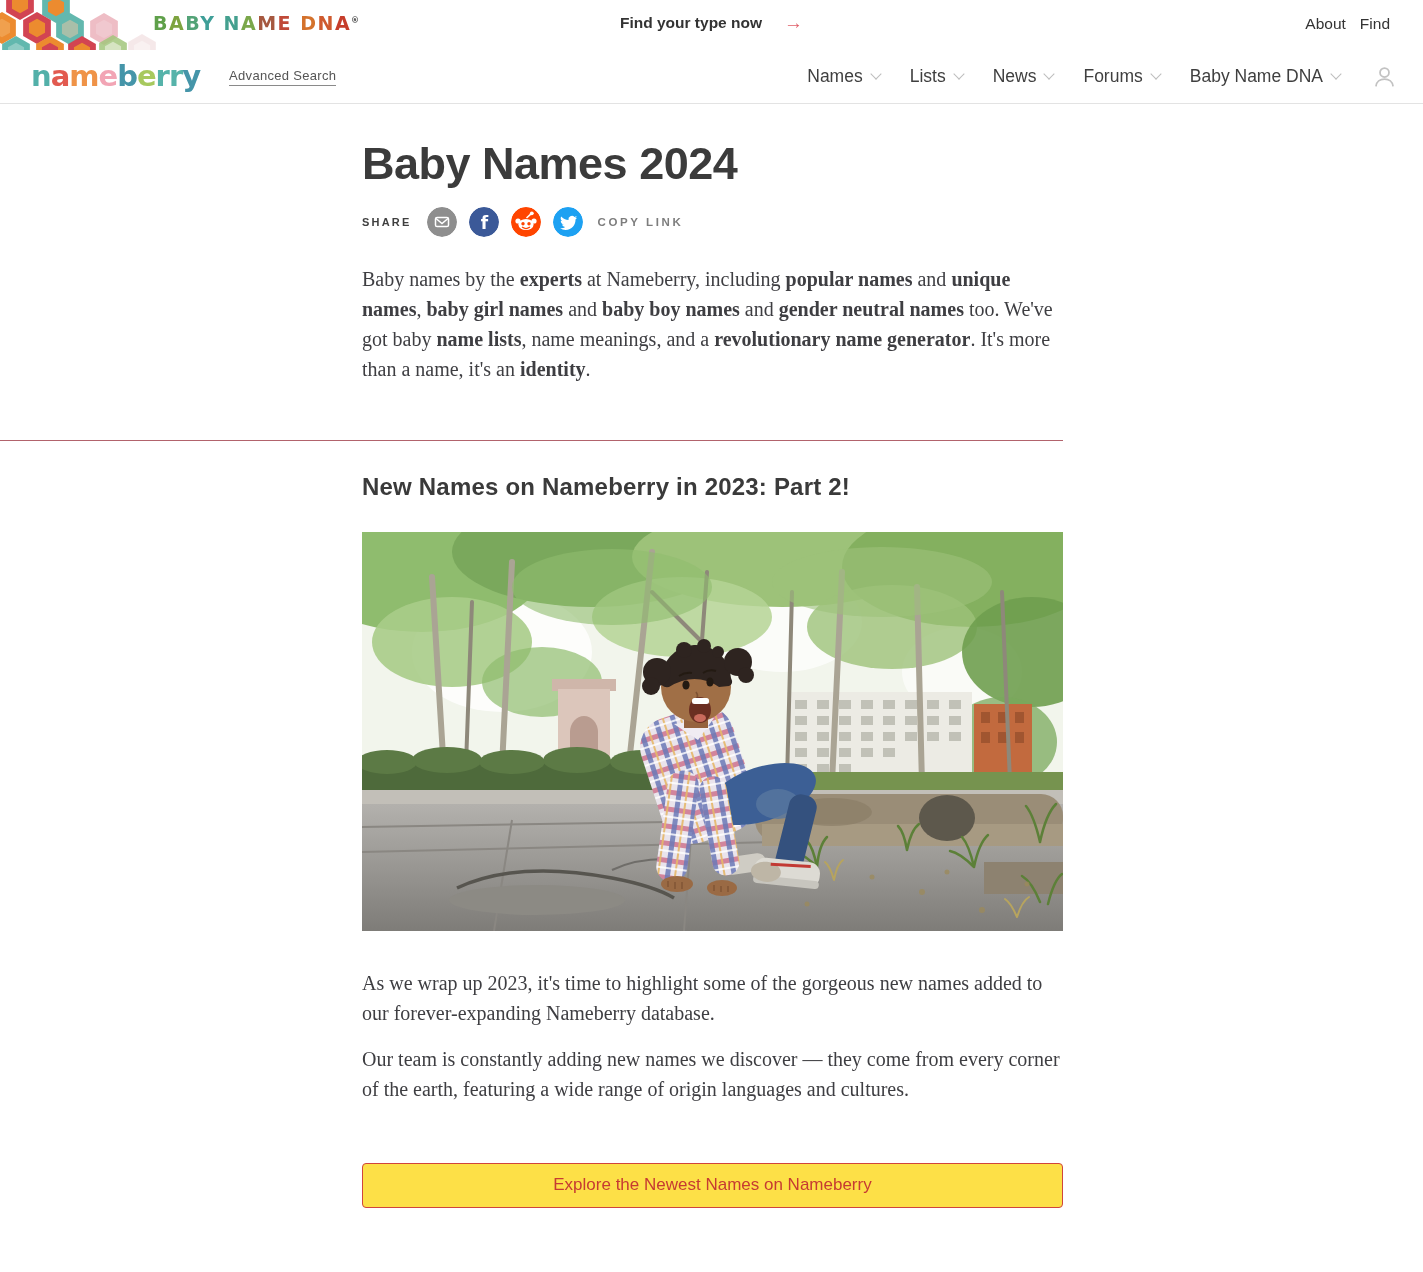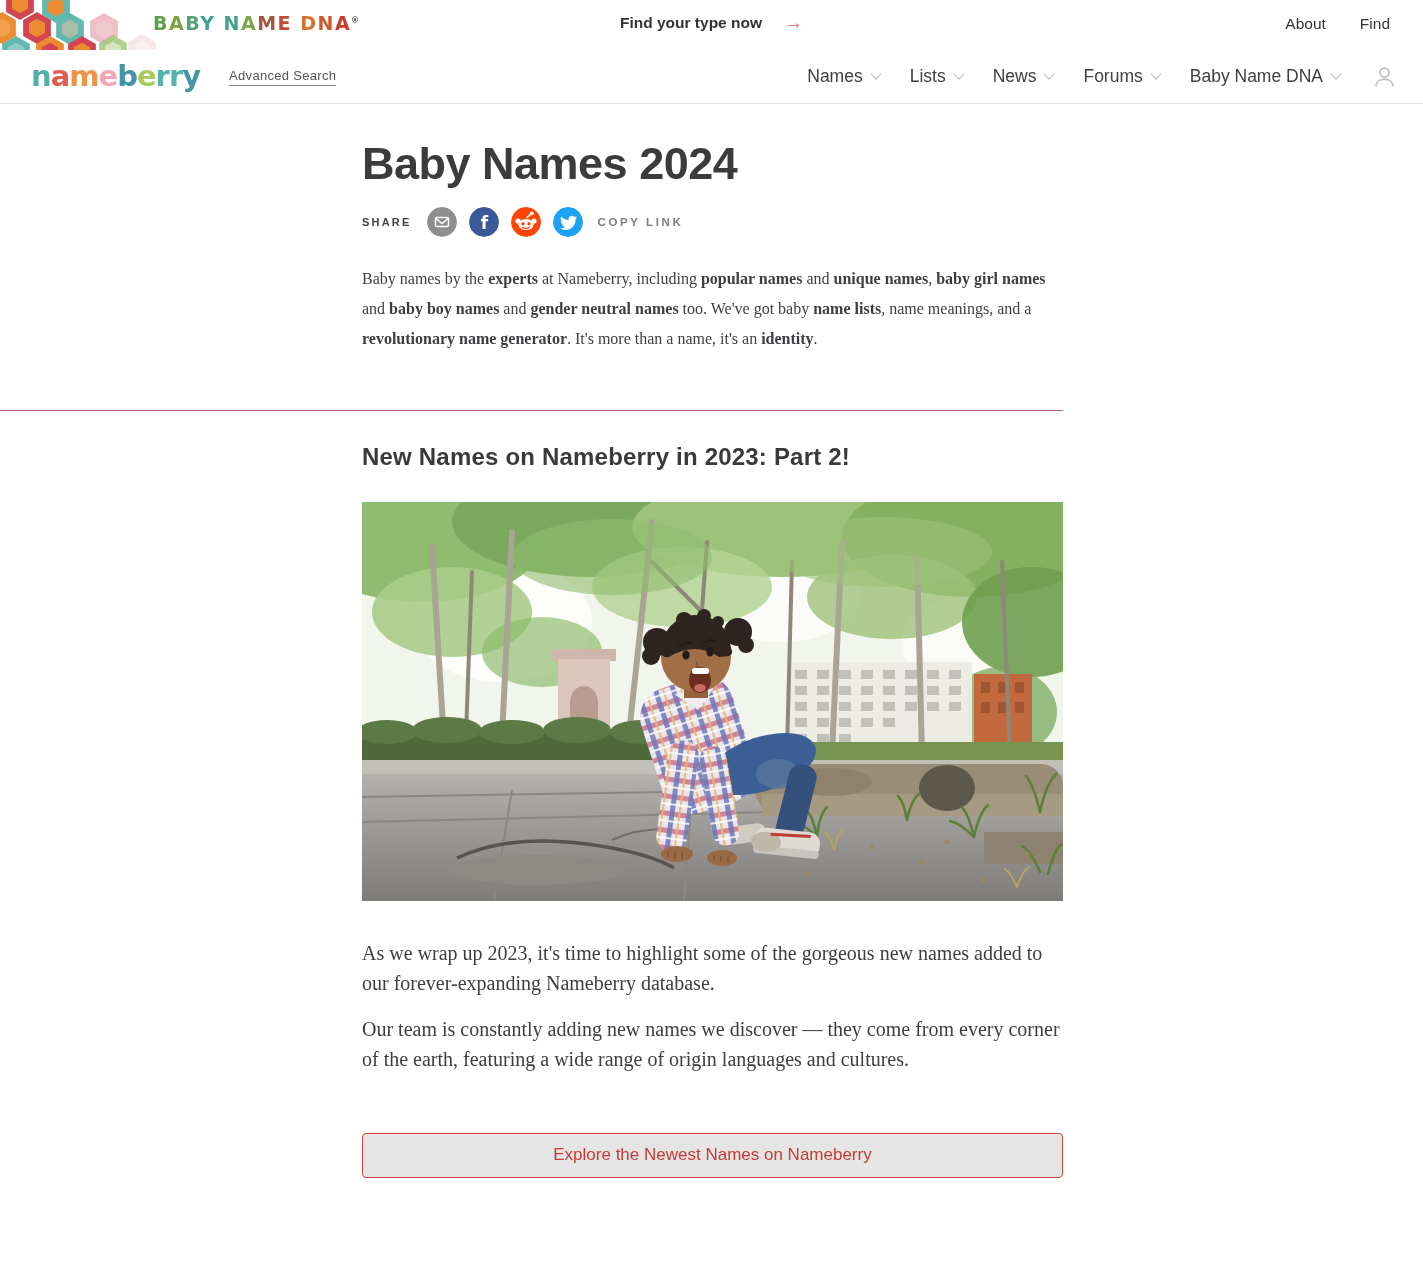--- a/index.html
+++ b/index.html
@@ -8,21 +8,21 @@
 
   
   .banner { position:relative; height:50px; background:#fff; overflow:hidden; }
   .hexes { position:absolute; left:0; top:0; }
   .bnd-logo { position:absolute; left:153px; top:12px; font-family:"DejaVu Sans", sans-serif;
               font-weight:700; font-size:19px; letter-spacing:1.5px; cursor:pointer; white-space:pre; }
   .bnd-logo sup { font-size:8px; }
   .banner-cta { position:absolute; left:50%; transform:translateX(-50%); top:13px;
                 font-size:15.5px; font-weight:700; color:#333; cursor:pointer; display:flex; align-items:center; gap:22px; }
   .banner-cta .arrow { color:#e0606a; font-size:19px; font-weight:400; line-height:1; }
-  .banner-links { position:absolute; right:33px; top:15px; display:flex; gap:34px; font-size:15.5px; color:#333; }
+  .banner-links { position:absolute; right:33px; top:15px; display:flex; gap:14px; font-size:15.5px; color:#333; }
   .banner-links span { cursor:pointer; }
 
   
   .navbar { height:54px; border-bottom:1px solid #e3e3e3; display:flex; align-items:center; background:#fff; position:relative; }
   .brand { margin-left:31px; font-family:"DejaVu Sans", sans-serif; font-weight:700; font-size:29px;
            letter-spacing:-1px; cursor:pointer; line-height:1; }
   .searchwrap { position:relative; margin-left:31px; }
   .searchwrap input { width:331px; height:44px; border:1px solid #cbcbcb; border-radius:6px;
                       padding:0 42px 0 14px; font-size:17px; color:#444; outline:none;
                       font-family:"Liberation Sans", sans-serif; }
@@ -38,35 +38,35 @@
 
   
   .col { margin-left:362px; width:701px; }
   h1.page-title { margin-top:34px; font-size:45px; font-weight:700; color:#3b3b3b;
                   letter-spacing:-.5px; line-height:1.15; }
   .share-row { margin-top:17px; display:flex; align-items:center; }
   .share-label { font-size:11px; font-weight:700; letter-spacing:2.2px; color:#3f3f3f; margin-right:15px;text-align:right; }
   .sbtn { width:30px; height:30px; border-radius:50%; margin-right:12px; cursor:pointer; display:block; }
   .copylink { font-size:11.5px; letter-spacing:2.6px; color:#7d7d7d; font-weight:600; cursor:pointer; margin-left:3px; }
 
-  .intro { margin-top:27px; font-family:"Liberation Serif", serif; font-size:16px;
+  .intro { margin-top:27px; font-family:"Liberation Serif", serif; font-size:20px;
            line-height:30px; color:#3e3e42; }
   .intro b { font-weight:700; }
 
   .divider-line { margin-top:56px; width:1063px; height:1px; background:#b2636c; }
 
   h2.post-heading { margin-top:32px; font-size:24px; font-weight:700; color:#3a3a3a;
                     letter-spacing:.2px; cursor:pointer; }
   .photo { margin-top:31px; width:701px; height:399px; display:block; cursor:pointer; }
 
   .bodytext { font-family:"Liberation Serif", serif; font-size:20px; line-height:30px; color:#3e3e42; }
   .p1 { margin-top:37px; }
   .p2 { margin-top:16px; }
 
-  .explore-btn { margin-top:59px; width:701px; height:45px; background:#e5e5e5;
+  .explore-btn { margin-top:59px; width:701px; height:45px; background:#fde047;
                  border:1px solid #d0453c; border-radius:4px; color:#c63b32; font-size:17px;
                  font-family:"Liberation Sans", sans-serif; cursor:pointer; display:block; }
   .bottom-space { height:35px; }
 </style>
 </head>
 <body>
 
 <div class="banner">
   <svg class="hexes" width="160" height="50" viewBox="0 0 160 50">
     <g>

